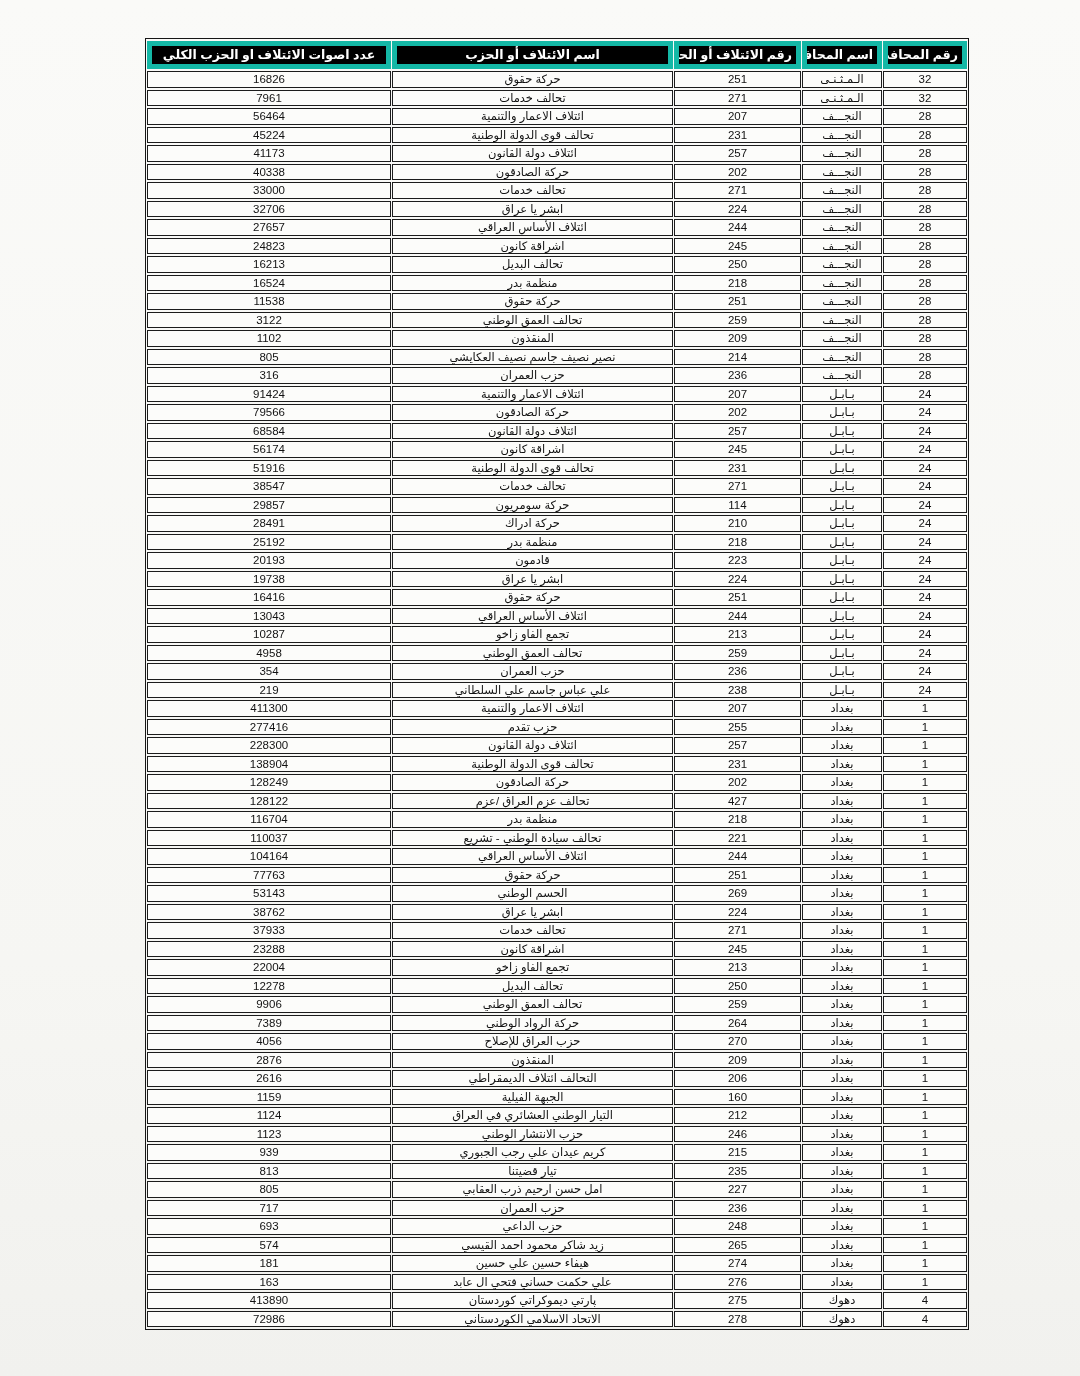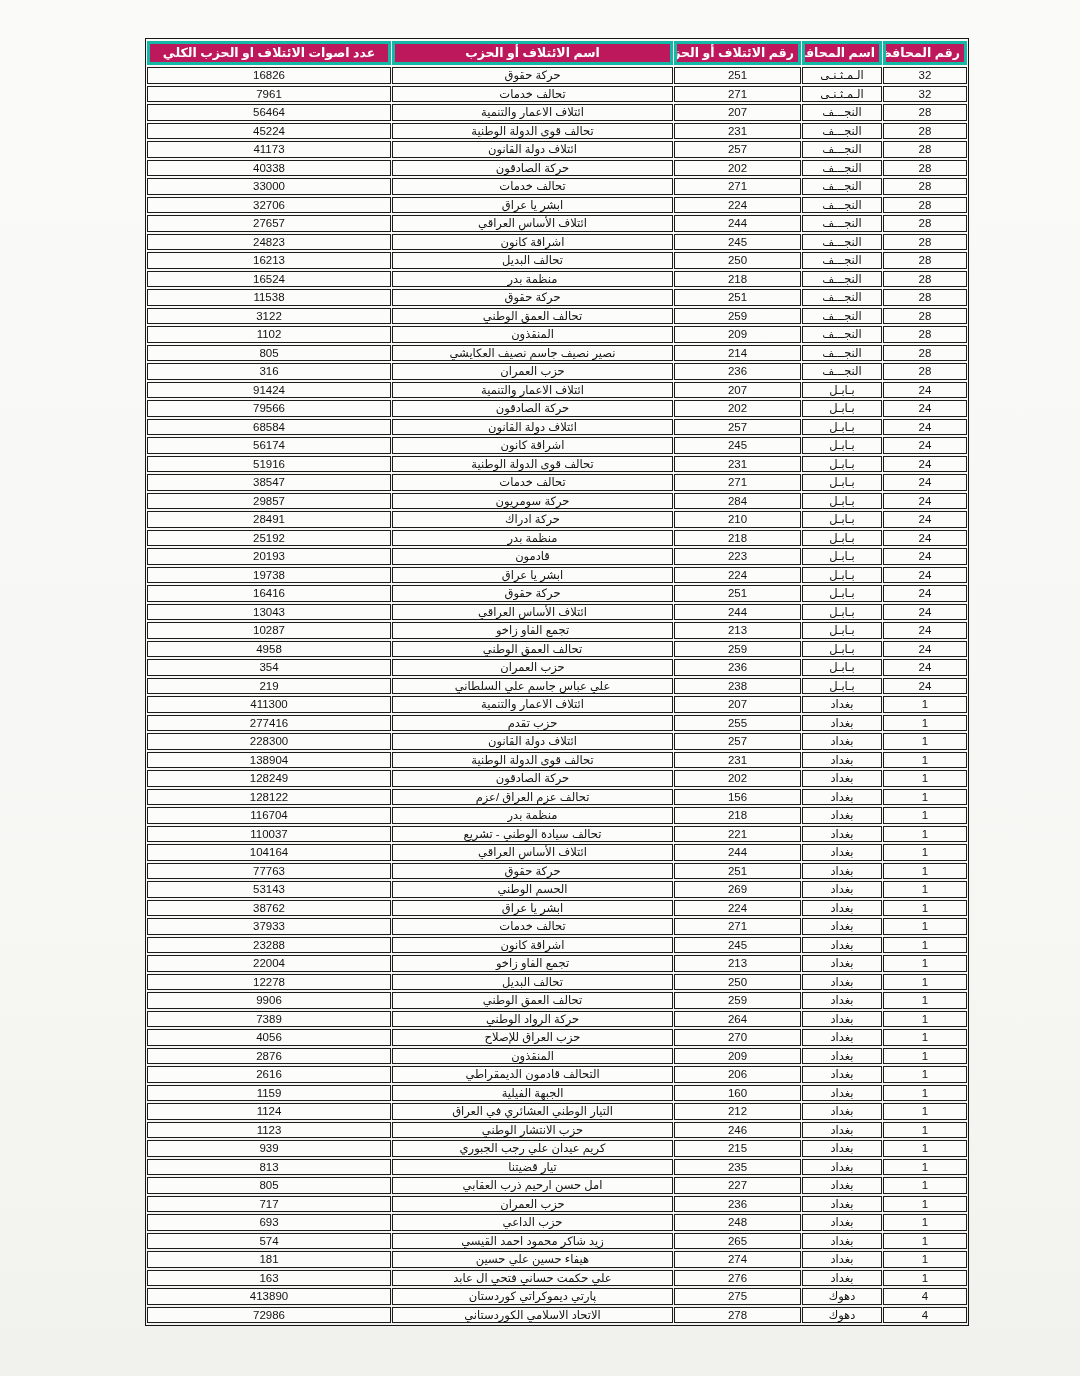--- a/index.html
+++ b/index.html
@@ -14,23 +14,23 @@
     width:100%;table-layout:fixed;direction:rtl;
     border-collapse:separate;border-spacing:1px 2px;
     border:1px solid #161616;background:transparent;
   }
   col.c-gov-num{width:84px;}
   col.c-gov-name{width:80px;}
   col.c-party-num{width:127px;}
   col.c-party-name{width:281px;}
   col.c-votes{width:244px;}
   th{
-    background:#be185d;color:#ffffff;font-weight:bold;
+    background:#000000;color:#ffffff;font-weight:bold;
     font-size:12.5px;height:18px;line-height:18px;
-    padding:0 4px;border:3px solid #14b8a6;
+    padding:0 4px;border:5px solid #14b8a6;
     text-align:center;white-space:nowrap;overflow:hidden;
   }
   td{
     background:#fcfcfa;color:#121212;
     border:1px solid #1c1c1c;
     font-size:11.5px;height:14.5px;line-height:14.5px;
     padding:0 3px;text-align:center;vertical-align:middle;
     white-space:nowrap;overflow:hidden;
   }
 </style>
@@ -213,21 +213,21 @@
         <tr>
           <td>24</td>
           <td>بـابـل</td>
           <td>271</td>
           <td>تحالف خدمات</td>
           <td>38547</td>
         </tr>
         <tr>
           <td>24</td>
           <td>بـابـل</td>
-          <td>284</td>
+          <td>114</td>
           <td>حركة سومريون</td>
           <td>29857</td>
         </tr>
         <tr>
           <td>24</td>
           <td>بـابـل</td>
           <td>210</td>
           <td>حركة ادراك</td>
           <td>28491</td>
         </tr>
@@ -325,21 +325,21 @@
         <tr>
           <td>1</td>
           <td>بغداد</td>
           <td>202</td>
           <td>حركة الصادقون</td>
           <td>128249</td>
         </tr>
         <tr>
           <td>1</td>
           <td>بغداد</td>
-          <td>156</td>
+          <td>427</td>
           <td>تحالف عزم العراق /عزم</td>
           <td>128122</td>
         </tr>
         <tr>
           <td>1</td>
           <td>بغداد</td>
           <td>218</td>
           <td>منظمة بدر</td>
           <td>116704</td>
         </tr>
@@ -431,21 +431,21 @@
           <td>1</td>
           <td>بغداد</td>
           <td>209</td>
           <td>المنقذون</td>
           <td>2876</td>
         </tr>
         <tr>
           <td>1</td>
           <td>بغداد</td>
           <td>206</td>
-          <td>التحالف قادمون الديمقراطي</td>
+          <td>التحالف ائتلاف الديمقراطي</td>
           <td>2616</td>
         </tr>
         <tr>
           <td>1</td>
           <td>بغداد</td>
           <td>160</td>
           <td>الجبهة الفيلية</td>
           <td>1159</td>
         </tr>
         <tr>

